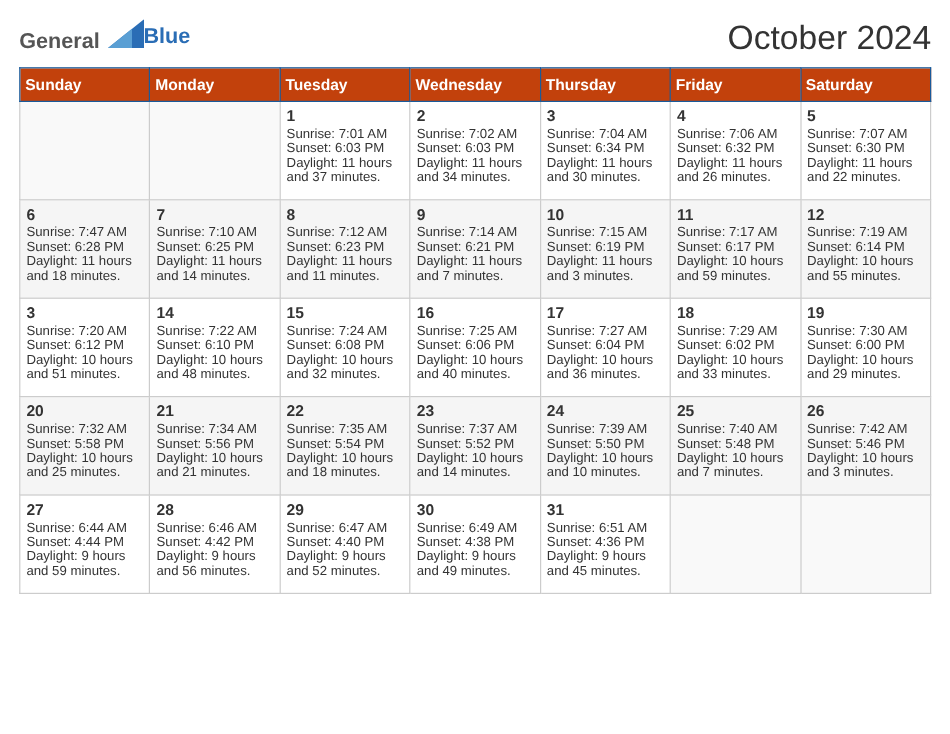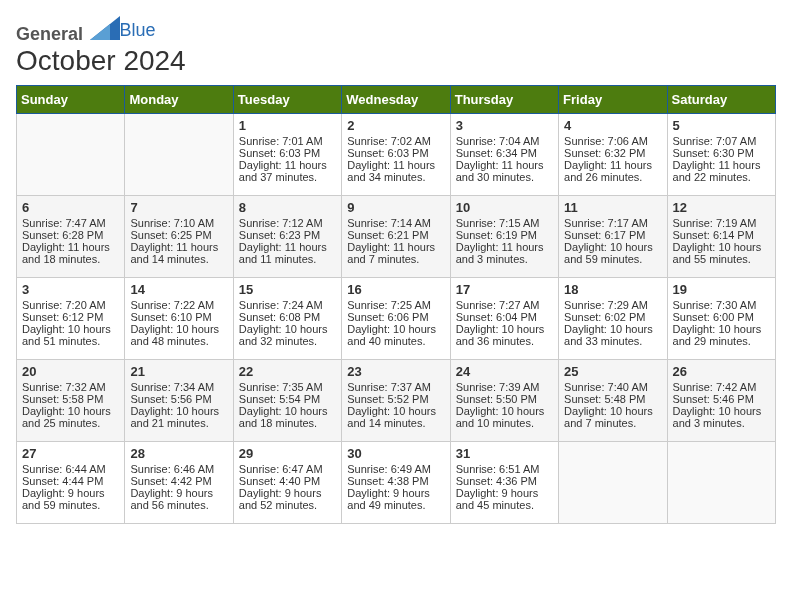--- a/index.html
+++ b/index.html
@@ -8,34 +8,33 @@
       background: #fff;
       width: 792px;
       min-height: 612px;
       padding: 16px;
     }
     .header {
       display: flex;
       justify-content: space-between;
       align-items: flex-start;
       margin-bottom: 8px;
-      flex-direction: column;
     }
     .logo {
       display: flex;
       align-items: center;
     }
     .logo-text-general {
       font-size: 18px;
       font-weight: bold;
       color: #555;
     }
     .logo-text-blue {
       font-size: 18px;
-      font-weight: normal;
+      font-weight: bold;
       color: #2a6db5;
     }
     .logo-icon {
       width: 30px;
       height: 24px;
       margin-left: 2px;
     }
     .title-section {
       text-align: right;
     }
@@ -47,21 +46,21 @@
     .location-title {
       font-size: 16px;
       color: #555;
     }
     table {
       width: 100%;
       border-collapse: collapse;
       table-layout: fixed;
     }
     thead th {
-      background-color: #4d7c0f;
+      background-color: #c2410c;
       color: #fff;
       font-size: 13px;
       padding: 6px 4px;
       text-align: left;
       border: 1px solid #1a5a9a;
     }
     tbody td {
       border: 1px solid #ccc;
       vertical-align: top;
       padding: 4px 5px;

